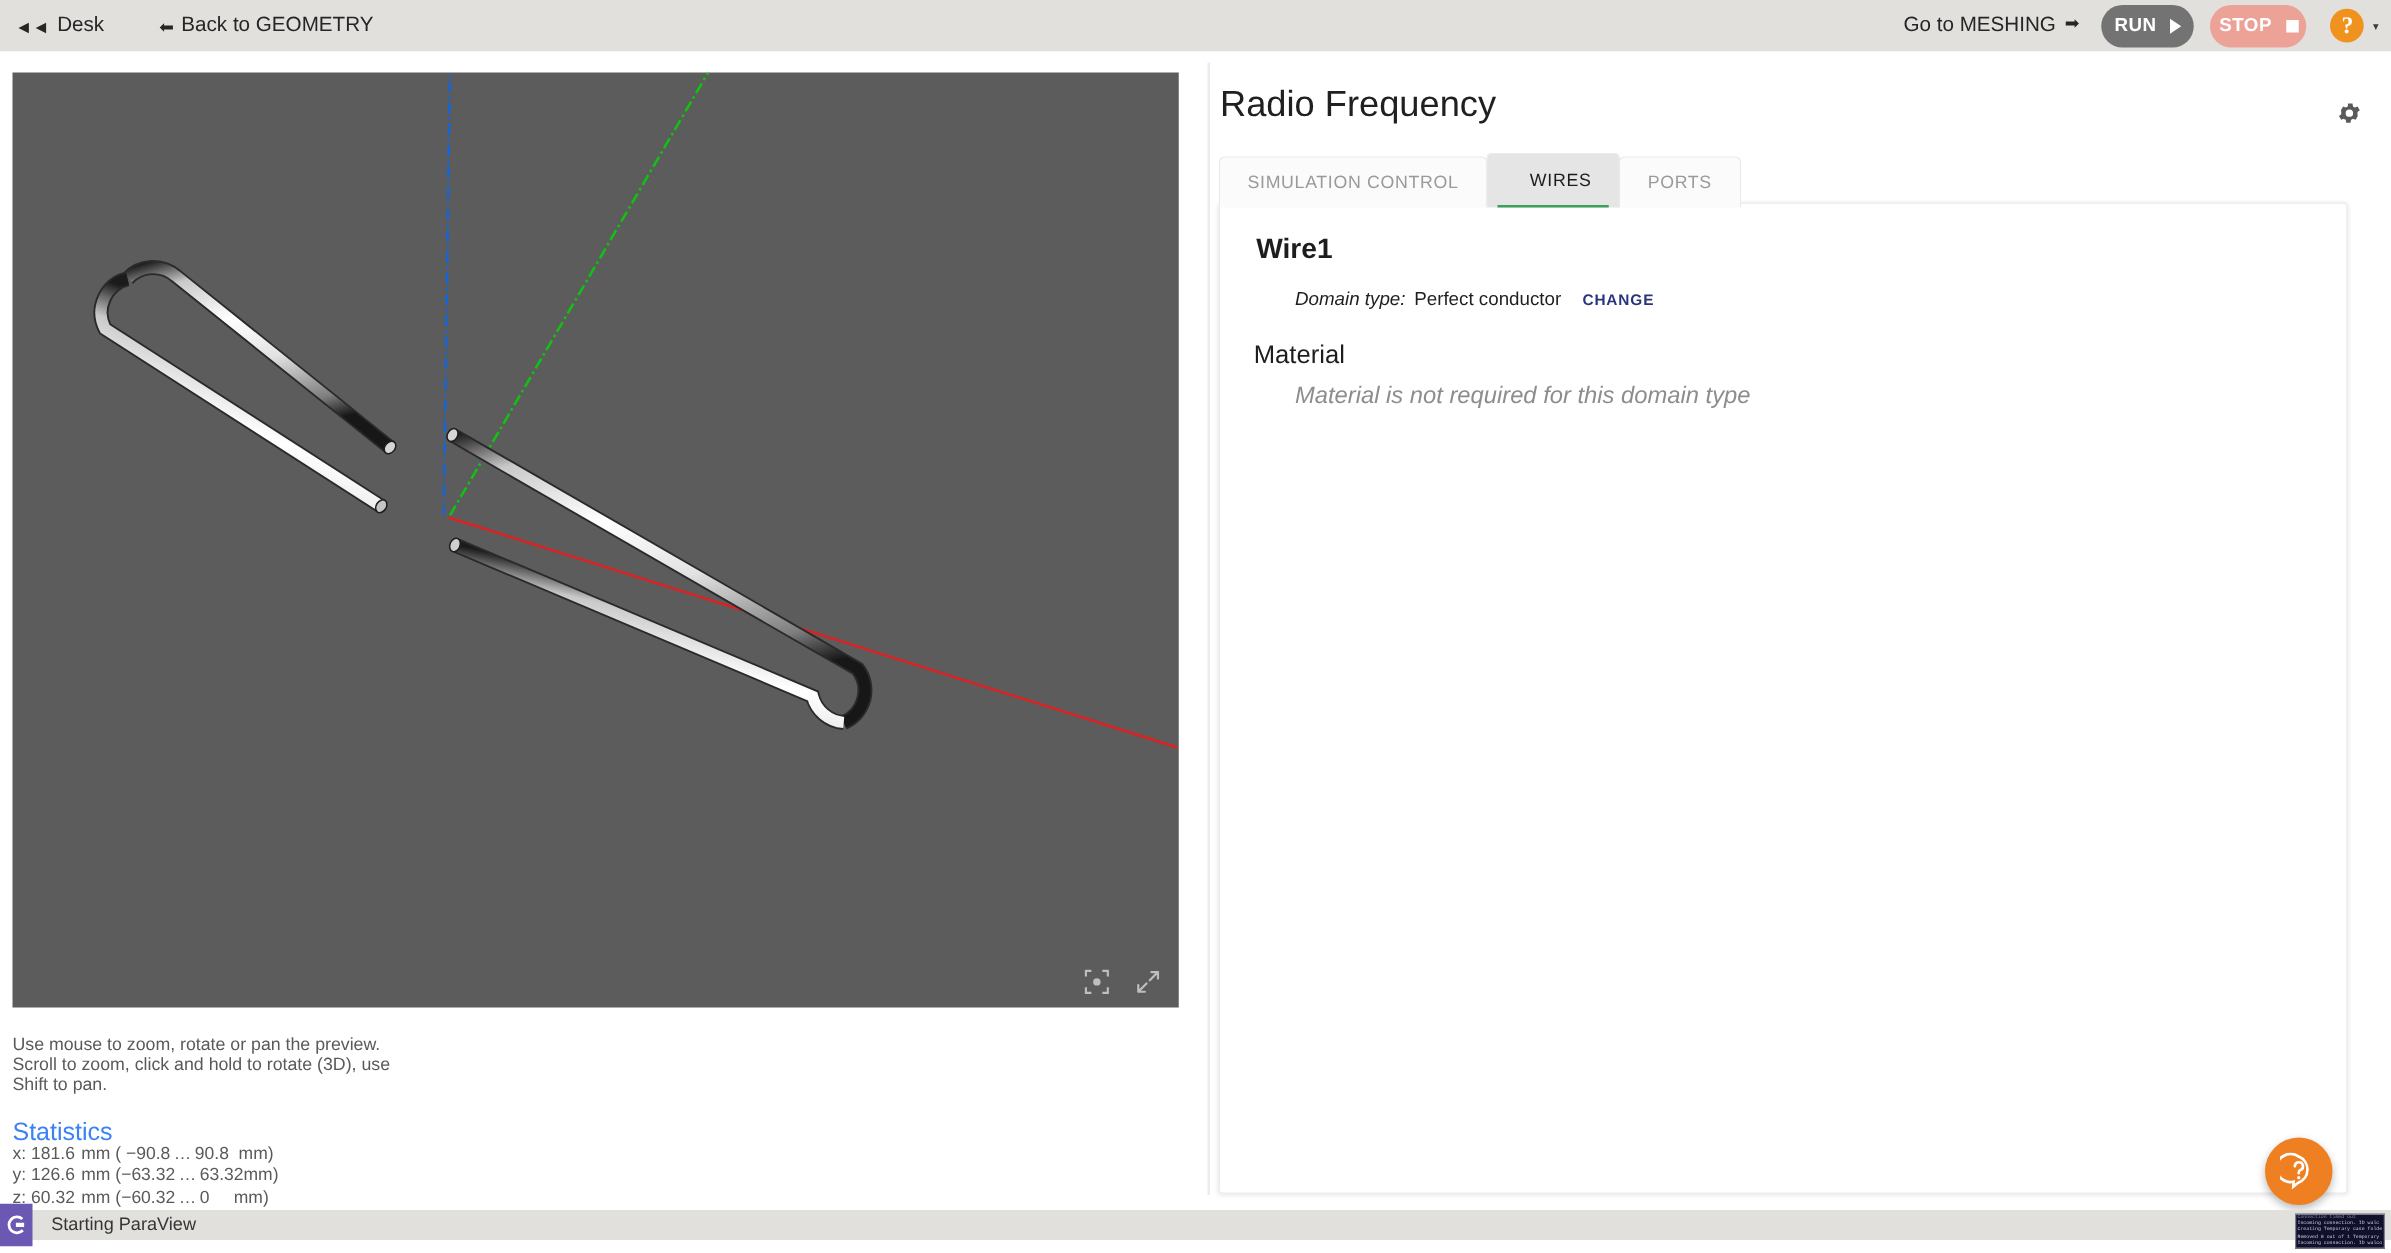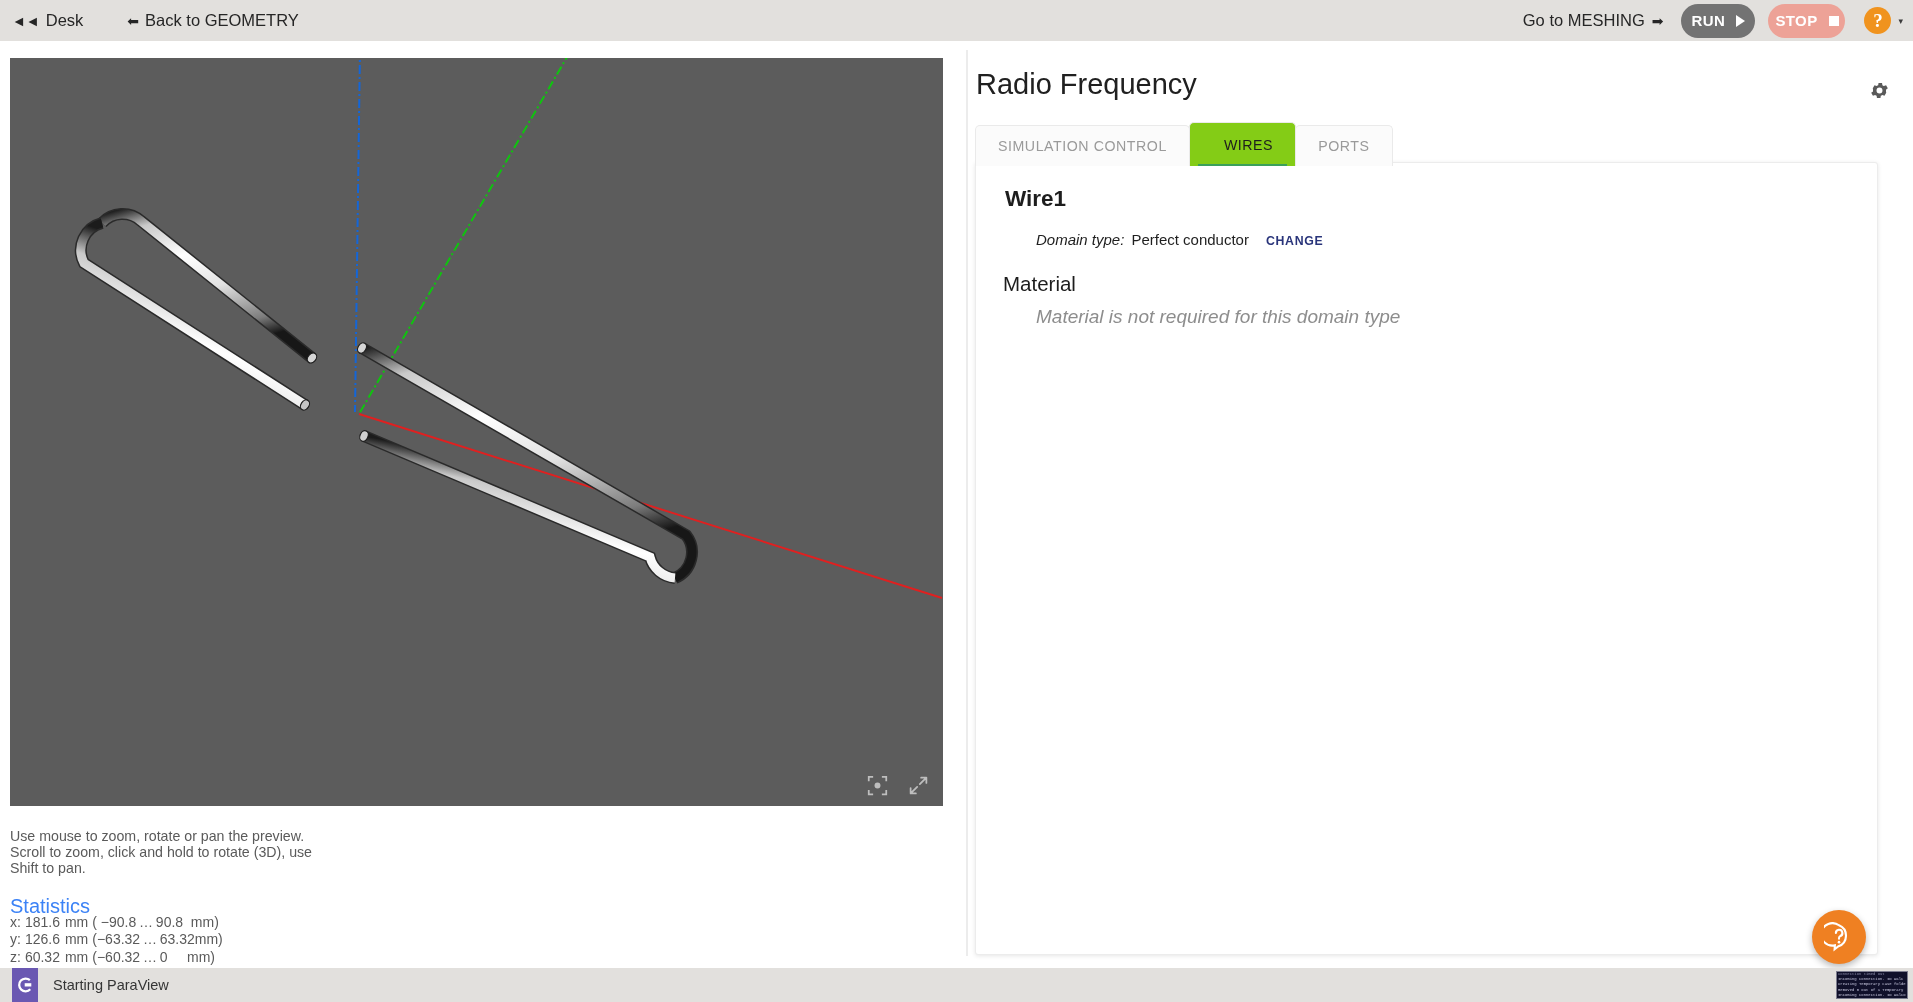--- a/index.html
+++ b/index.html
@@ -24,21 +24,21 @@
   #desk-link { margin-left: 12px; }
   #back-geom-link { margin-left: 44px; }
   .nav-ico { font-size: 14px; line-height: 1; display: inline-block; }
 
   #topbar-right {
     margin-left: auto; display: flex; align-items: center; gap: 0;
     padding-right: 10px;
   }
   #goto-meshing {
     font-size: 16.5px; color: #262626; cursor: pointer; white-space: nowrap;
-    display: flex; align-items: center; gap: 7px; margin-right: 18px;
+    display: flex; gap: 7px; margin-right: 18px;
   }
   .pill {
     height: 34px; border-radius: 17px; border: none; cursor: pointer;
     display: flex; align-items: center; justify-content: center; gap: 11px;
     color: #ffffff; font-size: 15px; font-weight: bold; letter-spacing: .4px;
     font-family: "Liberation Sans", sans-serif;
   }
   #run-btn  { background: #737373; width: 74px; margin-right: 13px; }
   #stop-btn { background: #eda297; width: 77px; margin-right: 19px; }
   .tri { width: 0; height: 0; border-left: 9px solid #fff;
@@ -104,21 +104,21 @@
   }
   .tab {
     height: 41px; padding: 0 22px;
     display: flex; align-items: center; justify-content: center;
     font-size: 14.2px; letter-spacing: .55px; cursor: pointer;
     background: #fbfbfb; color: #9a9a9a;
     border: 1px solid #eaeaea; border-bottom: none;
     border-radius: 5px 5px 0 0; margin-right: -1px;
   }
   .tab.active {
-    background: #84cc16; color: #1d1d1d; height: 44px;
+    background: #e5e5e5; color: #1d1d1d; height: 44px;
     border-color: #eaeaea; position: relative; padding-left: 34px;
   }
   .tab.active::after {
     content: ""; position: absolute; left: 8px; right: 8px; bottom: 0;
     height: 2.5px; background: #3aa05a;
   }
   #card {
     position: absolute; left: 975px; top: 162px; width: 903px; height: 793px;
     background: #ffffff; border: 1px solid #ececec; border-radius: 3px;
     box-shadow: 0 1px 4px rgba(0,0,0,.10);
@@ -151,22 +151,22 @@
   #fab {
     position: absolute; left: 1812px; top: 910px;
     width: 54px; height: 54px; border-radius: 50%;
     background: #ef8022; cursor: pointer;
     box-shadow: 0 3px 7px rgba(0,0,0,.28);
     display: flex; align-items: center; justify-content: center;
   }
 
   
   #statusbar {
-    position: absolute; left: 0; top: 968px; width: 1913px; height: 34px;
-    background: #e2e0dd; display: flex; align-items: center; padding-left: 12px;
+    position: absolute; left: 0; top: 968px; width: 1913px; height: 24px;
+    background: #e2e0dd; display: flex; align-items: center;
   }
   #sb-app-icon {
     width: 26px; height: 34px; background: #6a58b2;
     display: flex; align-items: center; justify-content: center; flex: none;
     cursor: pointer;
   }
   #sb-text {
     margin-left: 15px; font-size: 14.5px; color: #353535; white-space: nowrap;
   }
   #sb-thumb {

